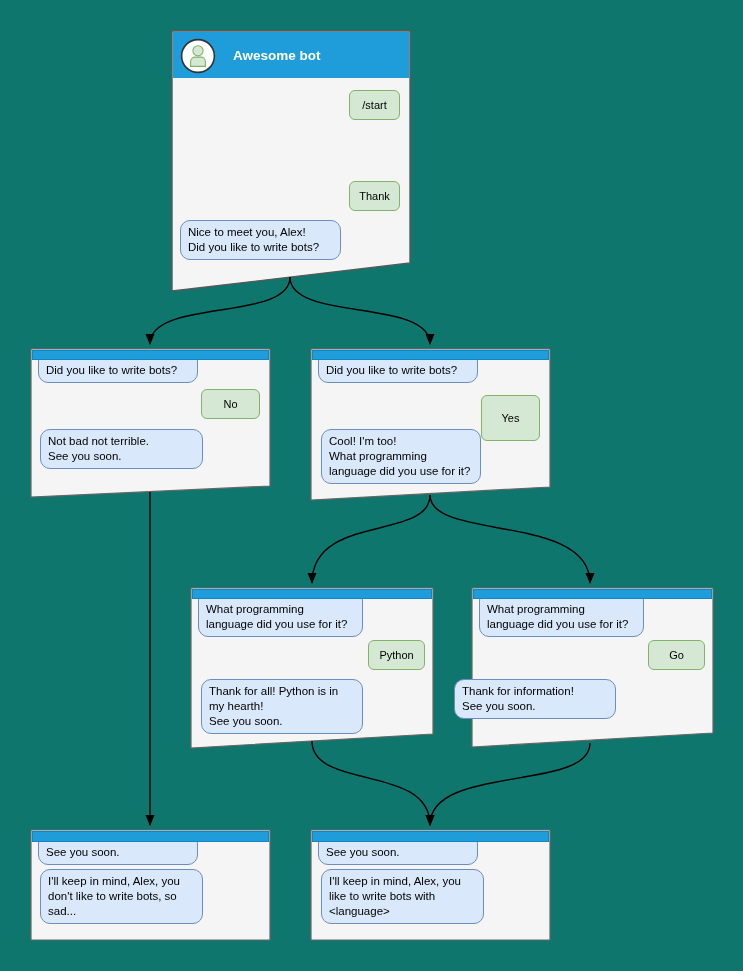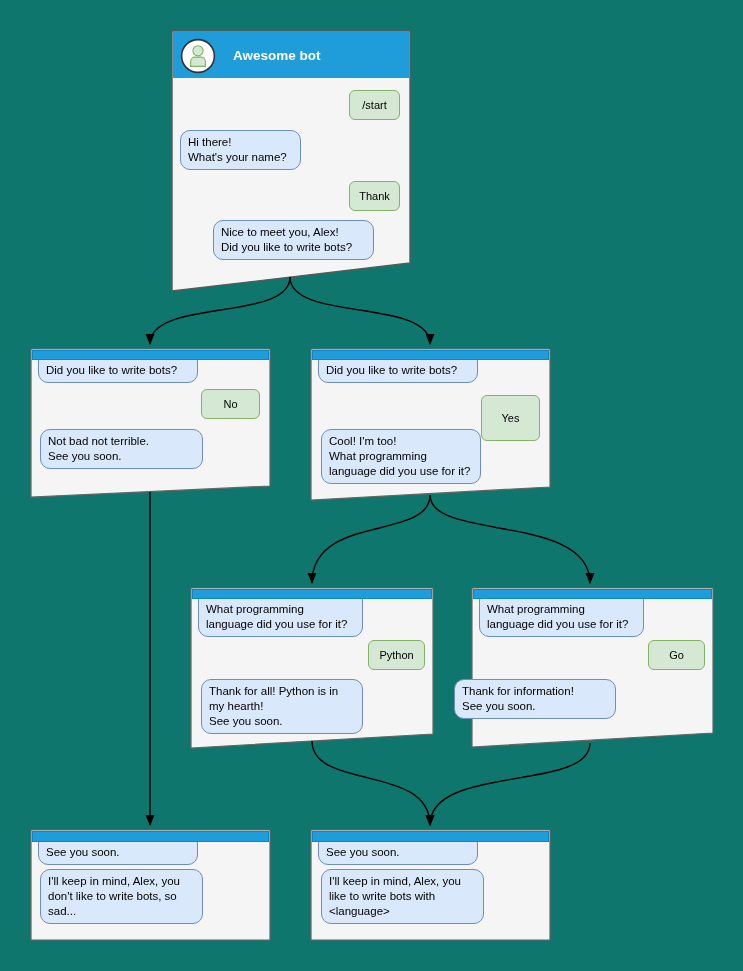--- a/index.html
+++ b/index.html
@@ -51,26 +51,24 @@
   <svg class="avatar" style="left:180px;top:38px;" width="36" height="36" viewBox="0 0 36 36">
     <circle cx="18" cy="18" r="16.4" fill="#ffffff" stroke="#333333" stroke-width="1.6"></circle>
     <circle cx="18" cy="12.8" r="5.1" fill="#d5e8d4" stroke="#82b366" stroke-width="1.1"></circle>
     <path d="M10.6,28.4 L10.6,23.8 C10.6,20.1 13.5,19.1 15.1,19.1 L20.9,19.1 C22.5,19.1 25.4,20.1 25.4,23.8 L25.4,28.4 Z" fill="#d5e8d4" stroke="#82b366" stroke-width="1.1"></path>
   </svg>
   <div class="title" style="left:233px;top:48px;">Awesome bot</div>
 
   <div class="bubble-user" style="left:349px;top:90px;width:51px;height:30px;">
     <span>/start</span>
   </div>
-  <div class="bubble-bot" style="left:180px;top:130px;width:121px;">Hi there!
-What's your name?</div>
   <div class="bubble-user" style="left:349px;top:181px;width:51px;height:30px;">
     <span>Thank</span>
   </div>
-  <div class="bubble-bot" style="left:180px;top:220px;width:161px;margin-left:33px;">Nice to meet you, Alex!
+  <div class="bubble-bot" style="left:180px;top:220px;width:161px;">Nice to meet you, Alex!
 Did you like to write bots?</div>
 
   <div class="bar" style="left:32px;top:350px;width:237px;height:10px;"></div>
   <div class="bubble-bot tucked" style="left:38px;top:358px;width:160px;">Did you like to write bots?</div>
   <div class="bubble-user" style="left:201px;top:389px;width:59px;height:30px;">
     <span>No</span>
   </div>
   <div class="bubble-bot" style="left:40px;top:429px;width:163px;">Not bad not terrible.
 See you soon.</div>
 

